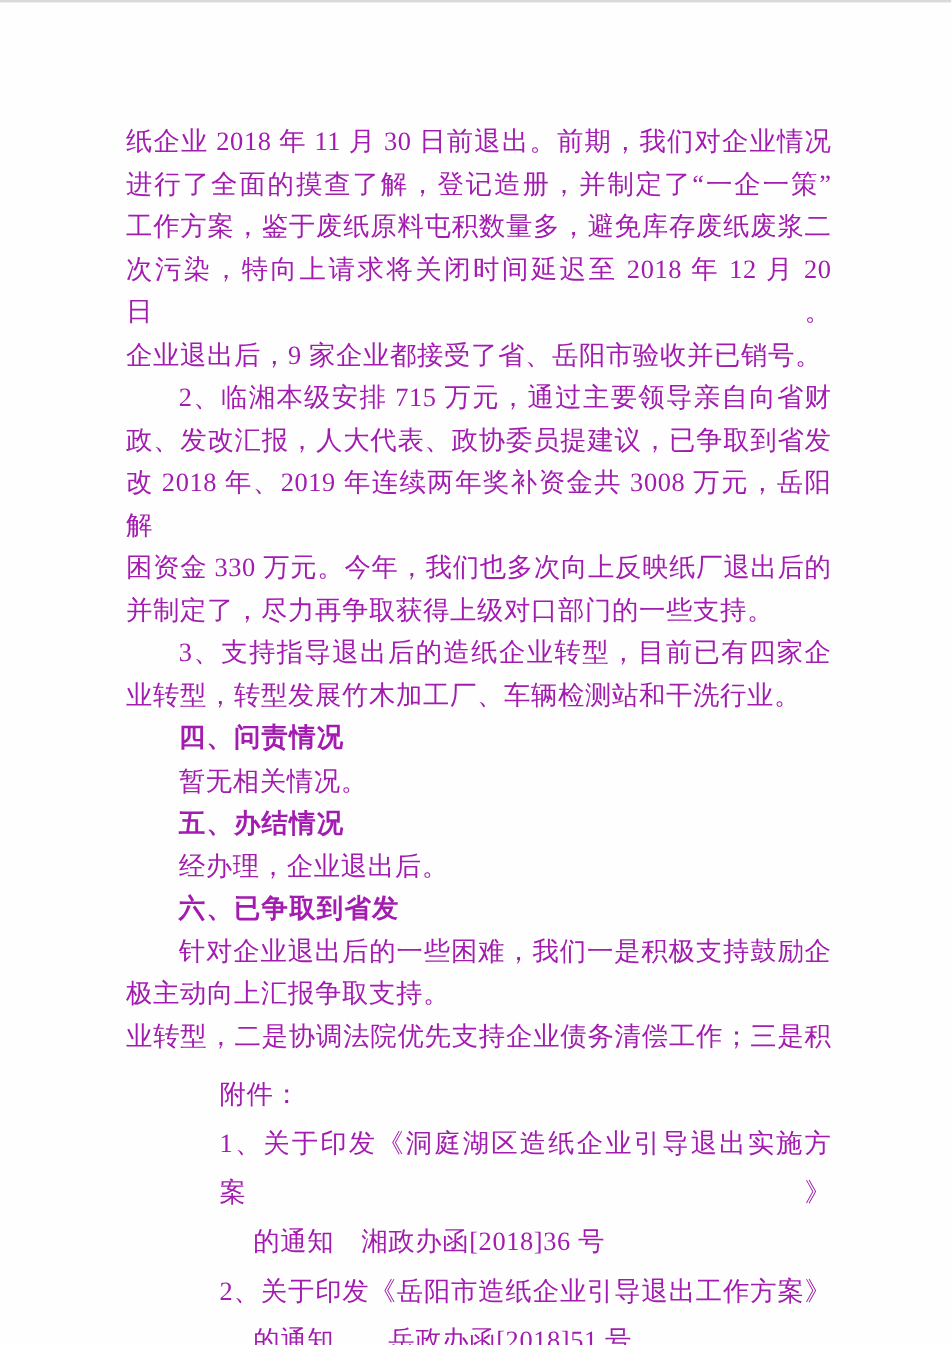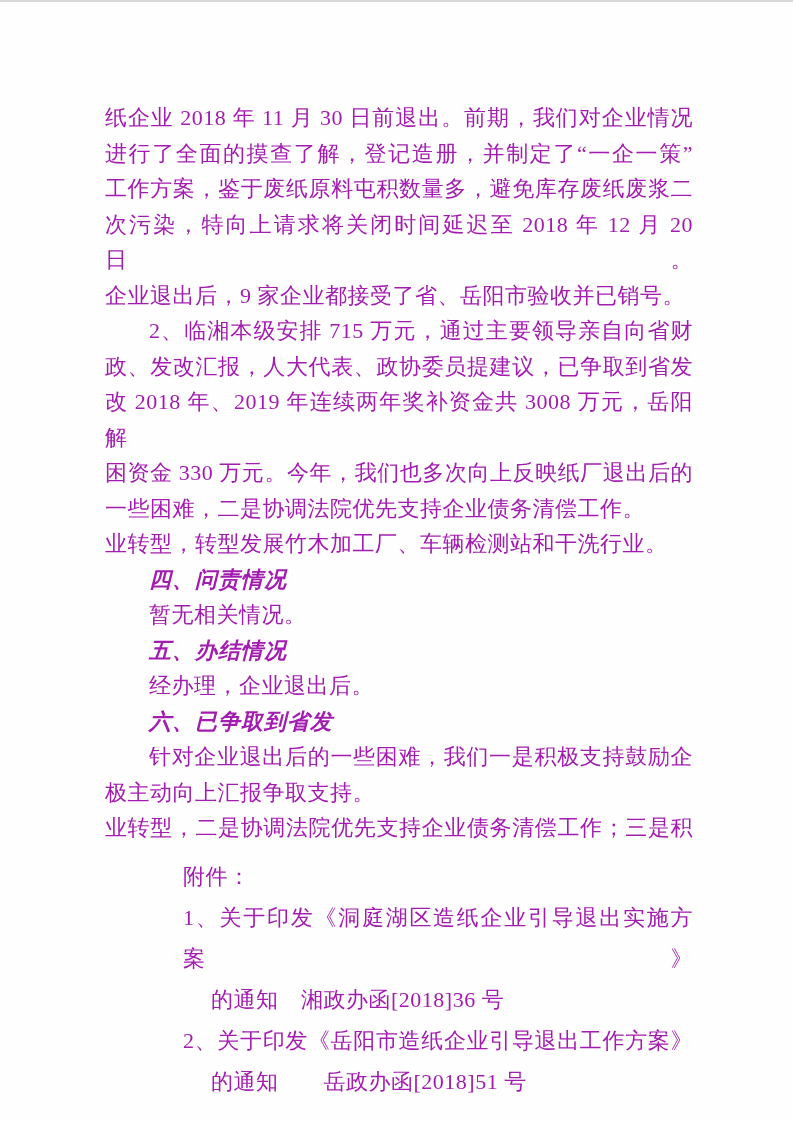--- a/index.html
+++ b/index.html
@@ -39,21 +39,20 @@
     text-align: justify;
     text-align-last: justify;
   }
   .line.indent {
     text-indent: 2em;
   }
   .line.bold {
     font-family: "Liberation Sans", "DejaVu Sans", sans-serif;
     font-weight: 700;
     letter-spacing: 1px;
-    font-style: italic;
   }
   .attach-block {
     margin-top: 10px;
   }
   .attach-block .line {
     line-height: 41px;
     margin-left: 78px;
   }
   .attach-block .line.cont {
     margin-left: 106px;
@@ -68,21 +67,22 @@
     <div>
         <div class="line j">纸企业 2018 年 11 月 30 日前退出。前期，我们对企业情况</div>
         <div class="line j">进行了全面的摸查了解，登记造册，并制定了“一企一策”</div>
         <div class="line j">工作方案，鉴于废纸原料屯积数量多，避免库存废纸废浆二</div>
         <div class="line j">次污染，特向上请求将关闭时间延迟至 2018 年 12 月 20 日。</div>
         <div class="line">企业退出后，9 家企业都接受了省、岳阳市验收并已销号。</div>
         <div class="line indent j">2、临湘本级安排 715 万元，通过主要领导亲自向省财</div>
         <div class="line j">政、发改汇报，人大代表、政协委员提建议，已争取到省发</div>
         <div class="line j">改 2018 年、2019 年连续两年奖补资金共 3008 万元，岳阳解</div>
         <div class="line j">困资金 330 万元。今年，我们也多次向上反映纸厂退出后的</div>
-        <div class="line">一些困难，二是协调法院优先支持企业债务清偿工作。</div>
+        <div class="line">并制定了，尽力再争取获得上级对口部门的一些支持。</div>
+        <div class="line indent j">3、支持指导退出后的造纸企业转型，目前已有四家企</div>
         <div class="line">业转型，转型发展竹木加工厂、车辆检测站和干洗行业。</div>
         <div class="line indent bold">四、问责情况</div>
         <div class="line indent">暂无相关情况。</div>
         <div class="line indent bold">五、办结情况</div>
         <div class="line indent">经办理，企业退出后。</div>
         <div class="line indent bold">六、已争取到省发</div>
         <div class="line indent j">针对企业退出后的一些困难，我们一是积极支持鼓励企</div>
         <div class="line">极主动向上汇报争取支持。</div>
         <div class="line j">业转型，二是协调法院优先支持企业债务清偿工作；三是积</div>
       </div>

